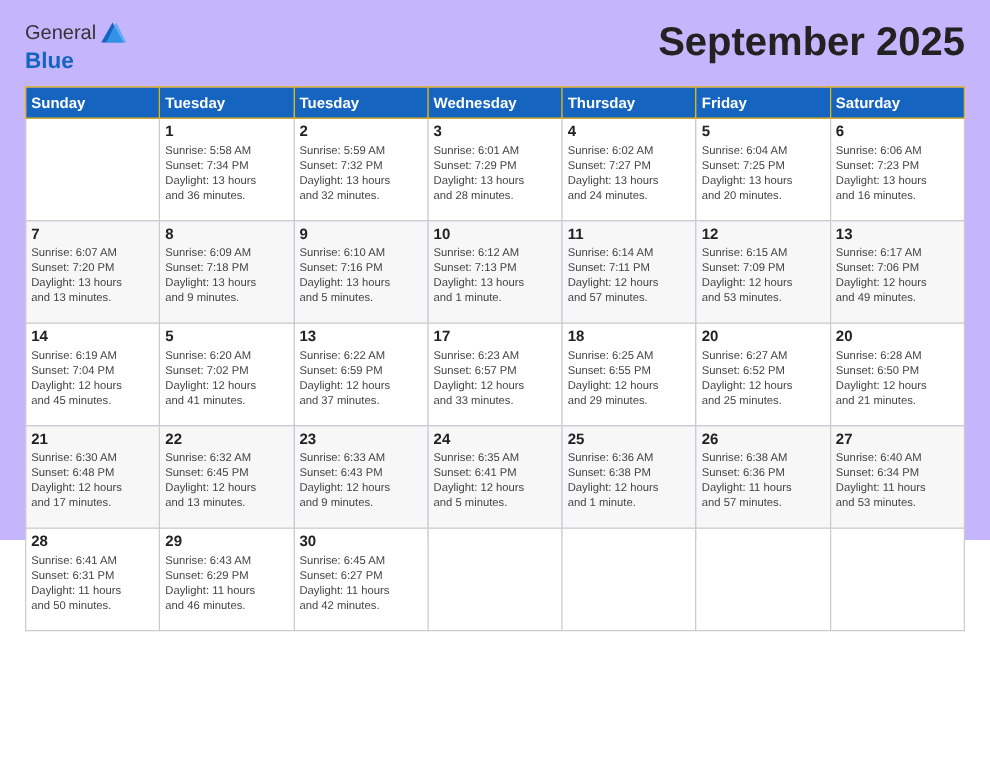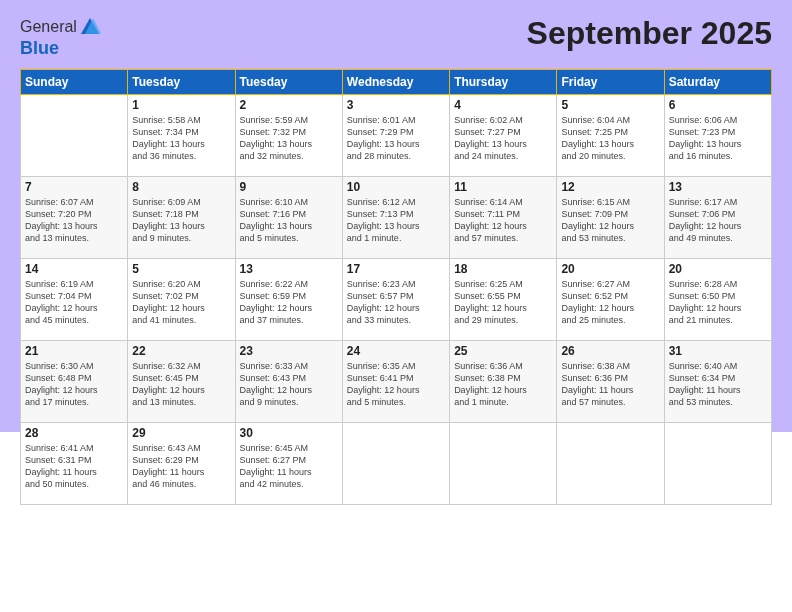--- a/index.html
+++ b/index.html
@@ -233,21 +233,21 @@
           </td>
           <td>
             <span class="day-number">25</span>
             <div class="day-info">Sunrise: 6:36 AM<br>Sunset: 6:38 PM<br>Daylight: 12 hours<br>and 1 minute.</div>
           </td>
           <td>
             <span class="day-number">26</span>
             <div class="day-info">Sunrise: 6:38 AM<br>Sunset: 6:36 PM<br>Daylight: 11 hours<br>and 57 minutes.</div>
           </td>
           <td>
-            <span class="day-number">31</span>
+            <span class="day-number">27</span>
             <div class="day-info">Sunrise: 6:40 AM<br>Sunset: 6:34 PM<br>Daylight: 11 hours<br>and 53 minutes.</div>
           </td>
         </tr>
         <tr>
           <td>
             <span class="day-number">28</span>
             <div class="day-info">Sunrise: 6:41 AM<br>Sunset: 6:31 PM<br>Daylight: 11 hours<br>and 50 minutes.</div>
           </td>
           <td>
             <span class="day-number">29</span>

